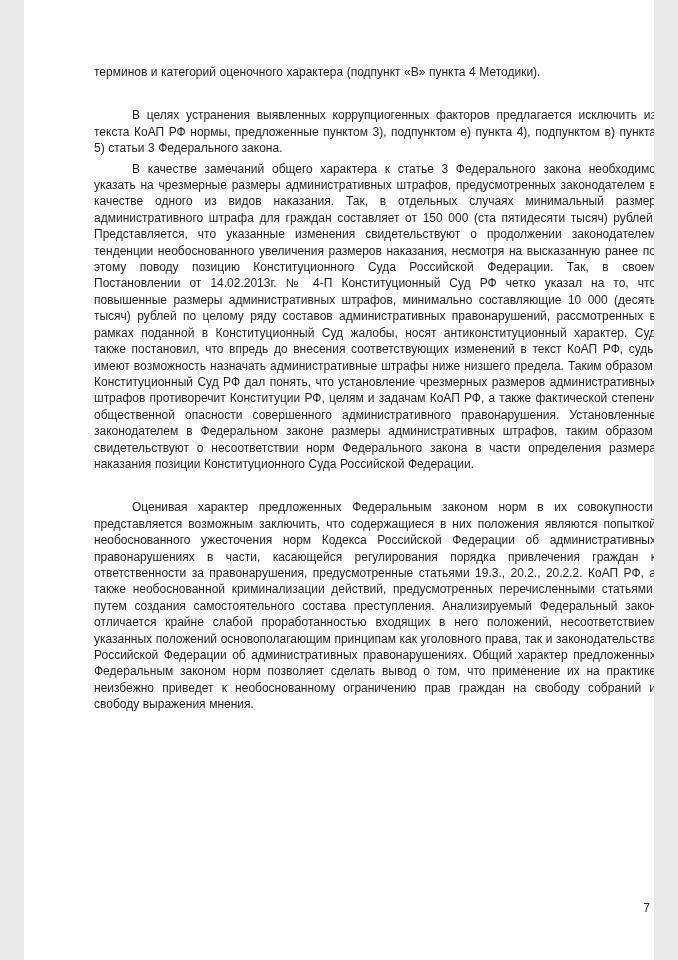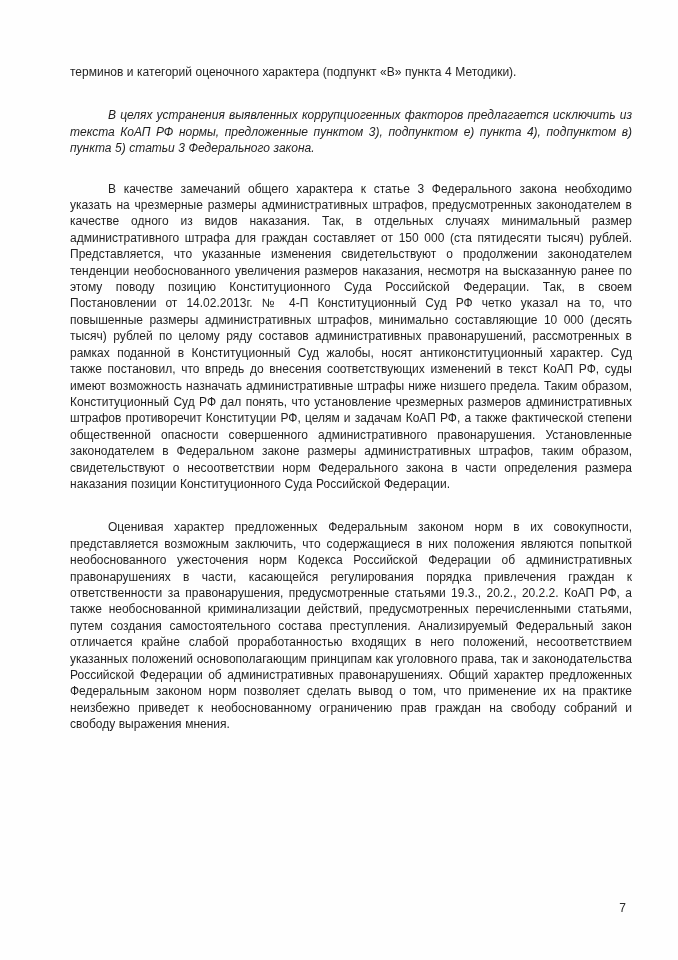--- a/index.html
+++ b/index.html
@@ -2,21 +2,21 @@
 <html><head>
 <meta charset="utf-8">
 <style>
   html, body {
     margin: 0;
     padding: 0;
     background: #e8e8e8;
   }
   .page {
     position: relative;
-    width: 678px;
+    width: 630px;
     height: 960px;
     margin: 0 auto;
     background: #fefefe;
     overflow: hidden;
     font-family: "Liberation Sans", "DejaVu Sans", sans-serif;
     color: #1f1f1f;
   }
   .text-block {
     position: absolute;
     top: 64px;
@@ -28,21 +28,21 @@
     font-size: 12px;
     line-height: 16.4px;
     text-align: justify;
     word-spacing: 0.2px;
     color: #1f1f1f;
   }
   .para.indent {
     text-indent: 38px;
   }
   .para.gap-large { margin-bottom: 27px; }
-  .para.gap-small { margin-bottom: 24px; font-style: italic; }
+  .para.gap-small { margin-bottom: 4px; }
   .para.gap-mid   { margin-bottom: 27px; }
   .page-footer {
     position: absolute;
     top: 901px;
     left: 70px;
     width: 562px;
     text-align: right;
     padding-right: 6px;
     box-sizing: border-box;
     font-size: 12px;

